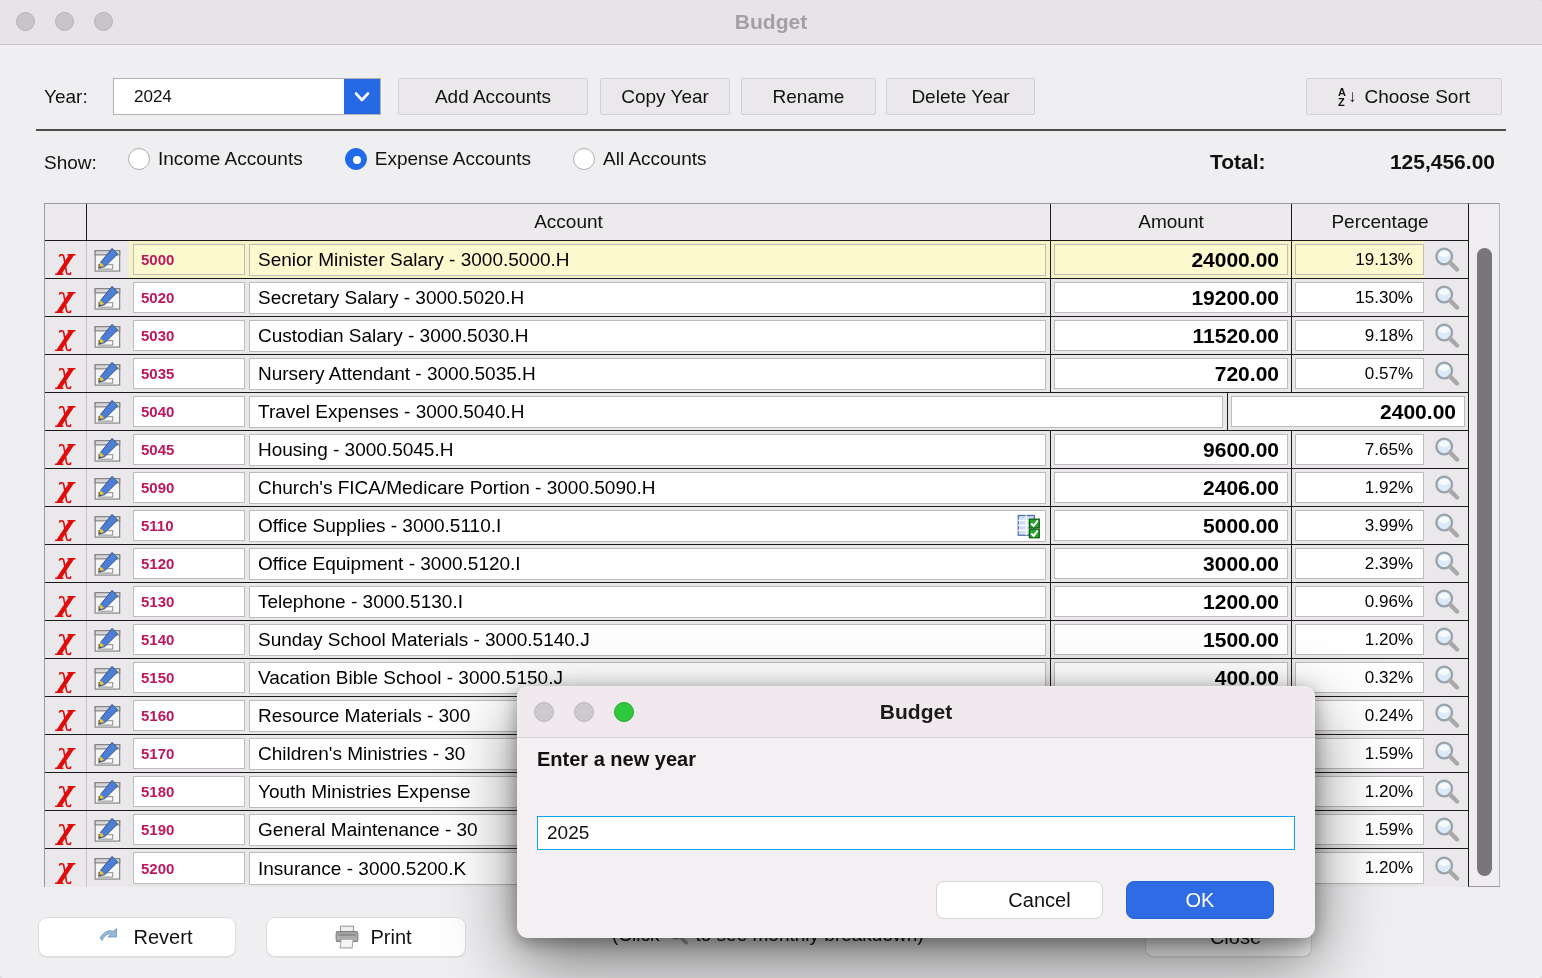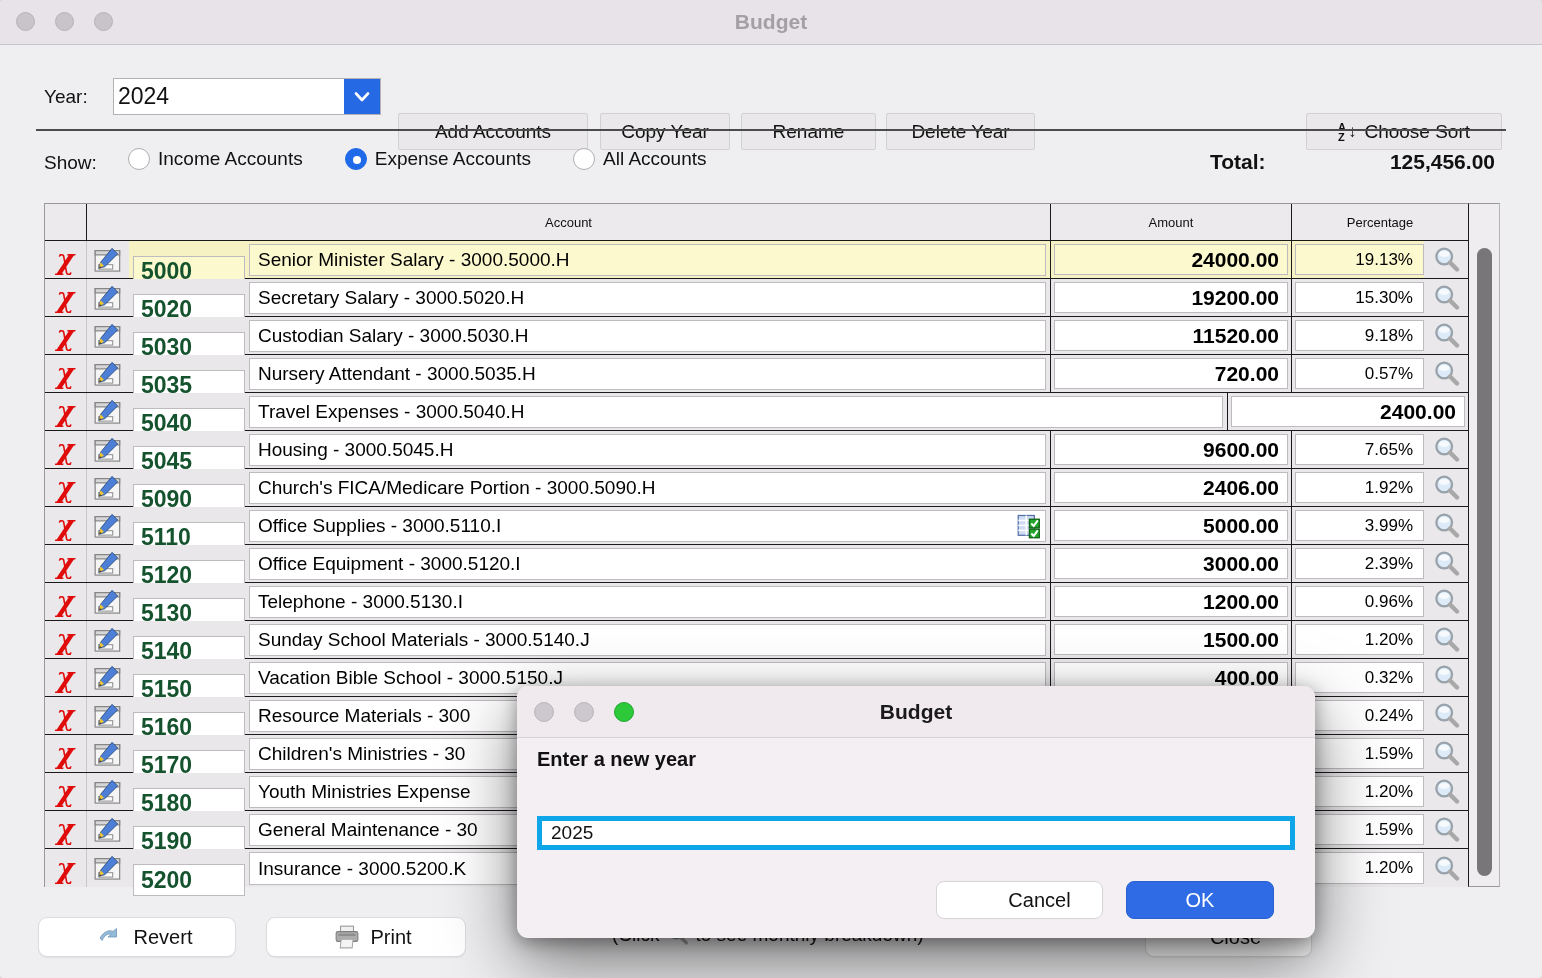--- a/index.html
+++ b/index.html
@@ -8,56 +8,56 @@
 
   
   .titlebar{position:absolute;left:0;top:0;width:100%;height:44px;background:#e8e3e8;border-bottom:1px solid #c9c5c9;}
   .lights{position:absolute;left:16px;top:12px;display:flex;gap:20px;}
   .light{width:19px;height:19px;border-radius:50%;background:#c9c4c9;border:1px solid #b7b2b7;box-sizing:border-box;}
   .win-title{position:absolute;left:0;top:0;width:100%;height:44px;line-height:44px;text-align:center;font-weight:bold;font-size:21px;color:#a3a0a5;}
 
   
   .lbl{position:absolute;font-size:19px;color:#111;}
   .year-select{position:absolute;left:113px;top:78px;width:268px;height:37px;background:#fff;border:1px solid #b3b1b3;box-sizing:border-box;display:flex;align-items:center;cursor:default;}
-  .year-select .val{flex:1;padding-left:4px;font-size:23px;color:#111;}
+  .year-select .val{flex:1;padding-left:20px;font-size:17px;color:#111;}
   .year-select .chev{width:36px;height:35px;background:#2669e4;display:flex;align-items:center;justify-content:center;}
-  .tbtn{position:absolute;top:78px;height:37px;background:#eae8ea;border:1px solid #d2d0d2;box-sizing:border-box;border-radius:2px;font-size:19px;color:#111;display:flex;align-items:center;justify-content:center;cursor:default;margin-top:35px;}
+  .tbtn{position:absolute;top:78px;height:37px;background:#eae8ea;border:1px solid #d2d0d2;box-sizing:border-box;border-radius:2px;font-size:19px;color:#111;display:flex;align-items:center;justify-content:center;cursor:default;}
   .azicon{display:flex;flex-direction:column;font-size:11px;font-weight:bold;line-height:10px;color:#111;margin-right:2px;}
   .azarrow{font-size:17px;line-height:17px;margin-right:8px;color:#111;}
   .divider{position:absolute;left:36px;top:129px;width:1470px;height:2px;background:#4c4c4c;}
 
   
   .radios{position:absolute;left:128px;top:148px;display:flex;gap:42px;}
   .radio-opt{display:flex;align-items:center;gap:8px;cursor:default;}
   .radio{width:22px;height:22px;border-radius:50%;background:#fff;border:1px solid #b0aeb0;box-sizing:border-box;position:relative;}
   .radio.sel{background:#1f6ae8;border-color:#1f6ae8;}
   .radio.sel::after{content:"";position:absolute;left:7px;top:7px;width:8px;height:8px;border-radius:50%;background:#fff;}
   .radio-lab{font-size:19px;color:#111;}
   .total-lab{position:absolute;left:1210px;top:150px;font-size:21px;font-weight:bold;color:#111;}
   .total-val{position:absolute;right:47px;top:150px;font-size:21px;font-weight:bold;color:#111;}
 
   
   .tbl{position:absolute;left:44px;top:203px;width:1424px;height:684px;border:1px solid #9a989a;border-right:none;box-sizing:border-box;background:#e9e7e9;}
-  .thead{display:flex;height:37px;background:#eceaec;border-bottom:1px solid #1a1a1a;box-sizing:border-box;font-size:13px;color:#111;}
+  .thead{display:flex;height:37px;background:#eceaec;border-bottom:1px solid #1a1a1a;box-sizing:border-box;font-size:19px;color:#111;}
   .th{display:flex;align-items:center;justify-content:center;box-sizing:border-box;}
   .th.c0{width:42px;border-right:1px solid #1a1a1a;}
   .th.cacc{flex:1;}
   .th.camt{width:241px;border-left:1px solid #1a1a1a;}
   .th.cpct{width:177px;border-left:1px solid #1a1a1a;}
   .row{display:flex;height:38px;border-bottom:1px solid #1a1a1a;box-sizing:border-box;}
   .row:last-child{border-bottom:none;}
   .cell{box-sizing:border-box;height:100%;}
   .c-del{width:42px;background:#eae8ea;border-right:1px solid #c6c4c6;display:flex;align-items:center;justify-content:center;cursor:default;}
   .c-edit{width:42px;background:#eae8ea;display:flex;align-items:center;justify-content:center;cursor:default;}
   .c-num{width:118px;padding:3px 2px 3px 4px;background:#e9e7e9;}
   .c-name{flex:1;padding:3px 4px 2px 2px;background:#e9e7e9;display:flex;}
   .c-amt{width:241px;border-left:1px solid #1a1a1a;padding:3px;background:#e9e7e9;}
   .c-pct{width:177px;border-left:1px solid #1a1a1a;background:#e9e7e9;display:flex;}
   .fld{background:#fff;border:1px solid #bdbbbd;box-sizing:border-box;height:100%;display:flex;align-items:center;overflow:hidden;white-space:nowrap;}
-  .fld.num{width:100%;font-size:23px;font-weight:bold;padding-left:7px;color:#14532d;margin-top:12px;}
+  .fld.num{width:100%;font-size:15px;font-weight:bold;padding-left:7px;color:#be185d;}
   .fld.name{flex:1;font-size:19px;padding-left:8px;color:#000;justify-content:space-between;}
   .fld.amt{width:100%;font-size:21px;font-weight:bold;justify-content:flex-end;padding-right:8px;color:#000;}
   .pct-wrap{flex:1;padding:3px 0 3px 3px;}
   .fld.pct{width:100%;font-size:17px;justify-content:flex-end;padding-right:10px;color:#000;}
   .c-mag{width:44px;background:#eae8ea;display:flex;align-items:center;justify-content:center;cursor:default;}
   .row.sel .c-num,.row.sel .c-name,.row.sel .c-amt,.row.sel .pct-wrap{background:#f7f2c4;}
   .row.sel .fld{background:#fdf9cf;}
   .delx{font-family:"DejaVu Serif",serif;font-style:italic;font-weight:bold;font-size:27px;color:#e00b0b;line-height:1;}
   .bd-ico{display:flex;align-items:center;padding-right:2px;}
 
@@ -71,21 +71,21 @@
 
   
   .dialog{position:absolute;left:517px;top:686px;width:798px;height:252px;background:#f4eff3;border-radius:11px;box-shadow:0 25px 70px rgba(0,0,0,.5),0 4px 18px rgba(0,0,0,.35);z-index:50;overflow:hidden;}
   .dlg-titlebar{position:absolute;left:0;top:0;width:100%;height:52px;background:#f0eaef;border-bottom:1px solid #d8d3d8;box-sizing:border-box;}
   .dlg-lights{position:absolute;left:17px;top:16px;display:flex;gap:20px;}
   .dlg-light{width:20px;height:20px;border-radius:50%;box-sizing:border-box;}
   .dlg-light.gray{background:#cdc8cd;border:1px solid #bab5ba;}
   .dlg-light.green{background:#2ec93a;border:1px solid #23a82e;}
   .dlg-title{position:absolute;left:0;top:0;width:100%;height:52px;line-height:52px;text-align:center;font-weight:bold;font-size:21px;color:#1a1a1a;}
   .dlg-label{position:absolute;left:20px;top:62px;font-size:20px;font-weight:bold;color:#111;}
-  .dlg-input{position:absolute;left:20px;top:130px;width:758px;height:34px;border:5px solid #0ea5e9;background:#fff;box-sizing:border-box;font-size:19px;padding:0 0 0 9px;font-family:"Liberation Sans",sans-serif;color:#111;outline:none;}
+  .dlg-input{position:absolute;left:20px;top:130px;width:758px;height:34px;border:1px solid #0ea5e9;background:#fff;box-sizing:border-box;font-size:19px;padding:0 0 0 9px;font-family:"Liberation Sans",sans-serif;color:#111;outline:none;}
   .dlg-btn{position:absolute;top:195px;height:38px;border-radius:8px;box-sizing:border-box;display:flex;align-items:center;justify-content:center;font-size:20px;cursor:default;}
   .dlg-cancel{left:419px;width:167px;background:#fff;border:1px solid #d7d5d7;color:#111;padding-left:40px;}
   .dlg-ok{left:609px;width:148px;background:#2e6be5;color:#fff;border:1px solid #2a61d1;}
 </style>
 </head>
 <body>
 
 <div class="window">
 
   <div class="titlebar">

